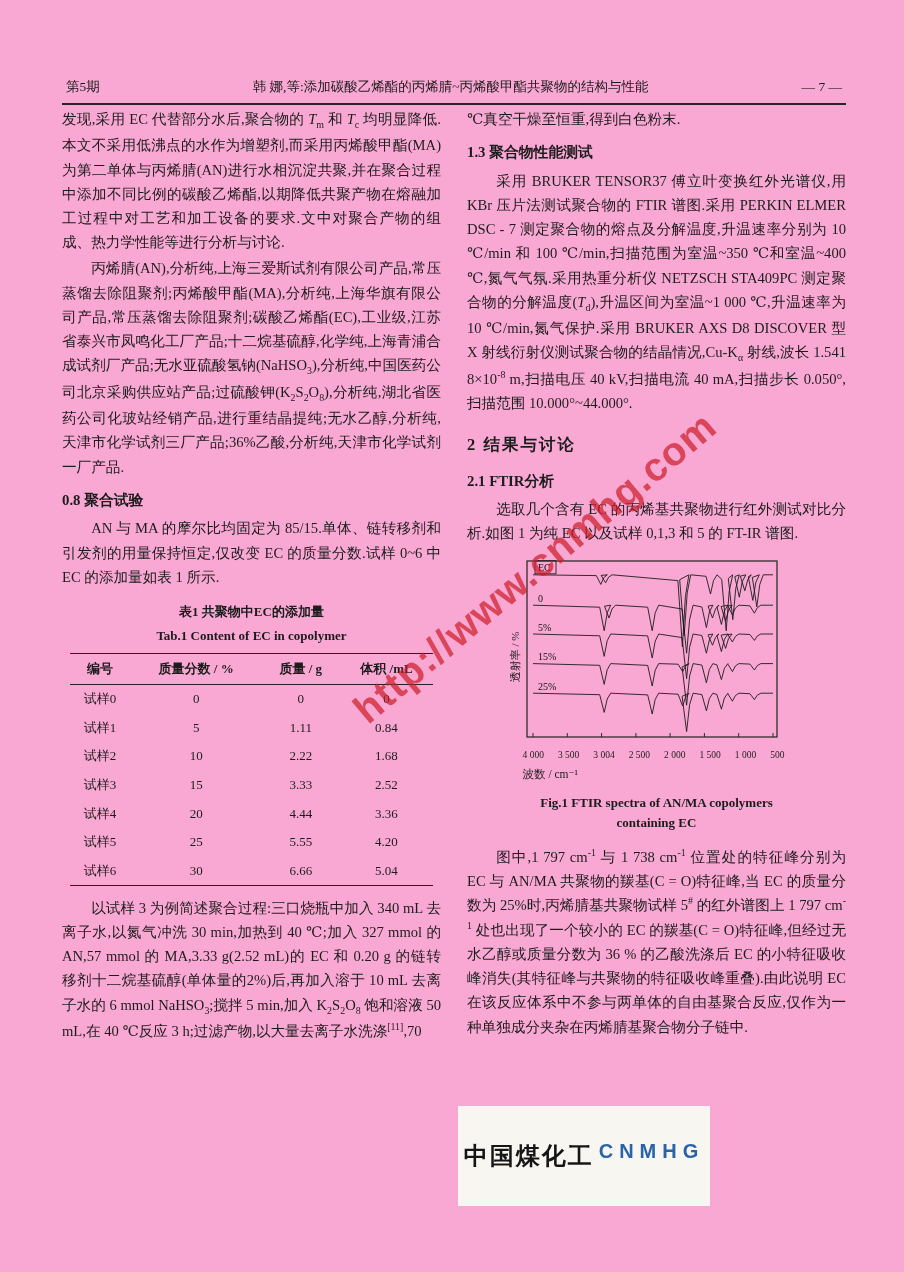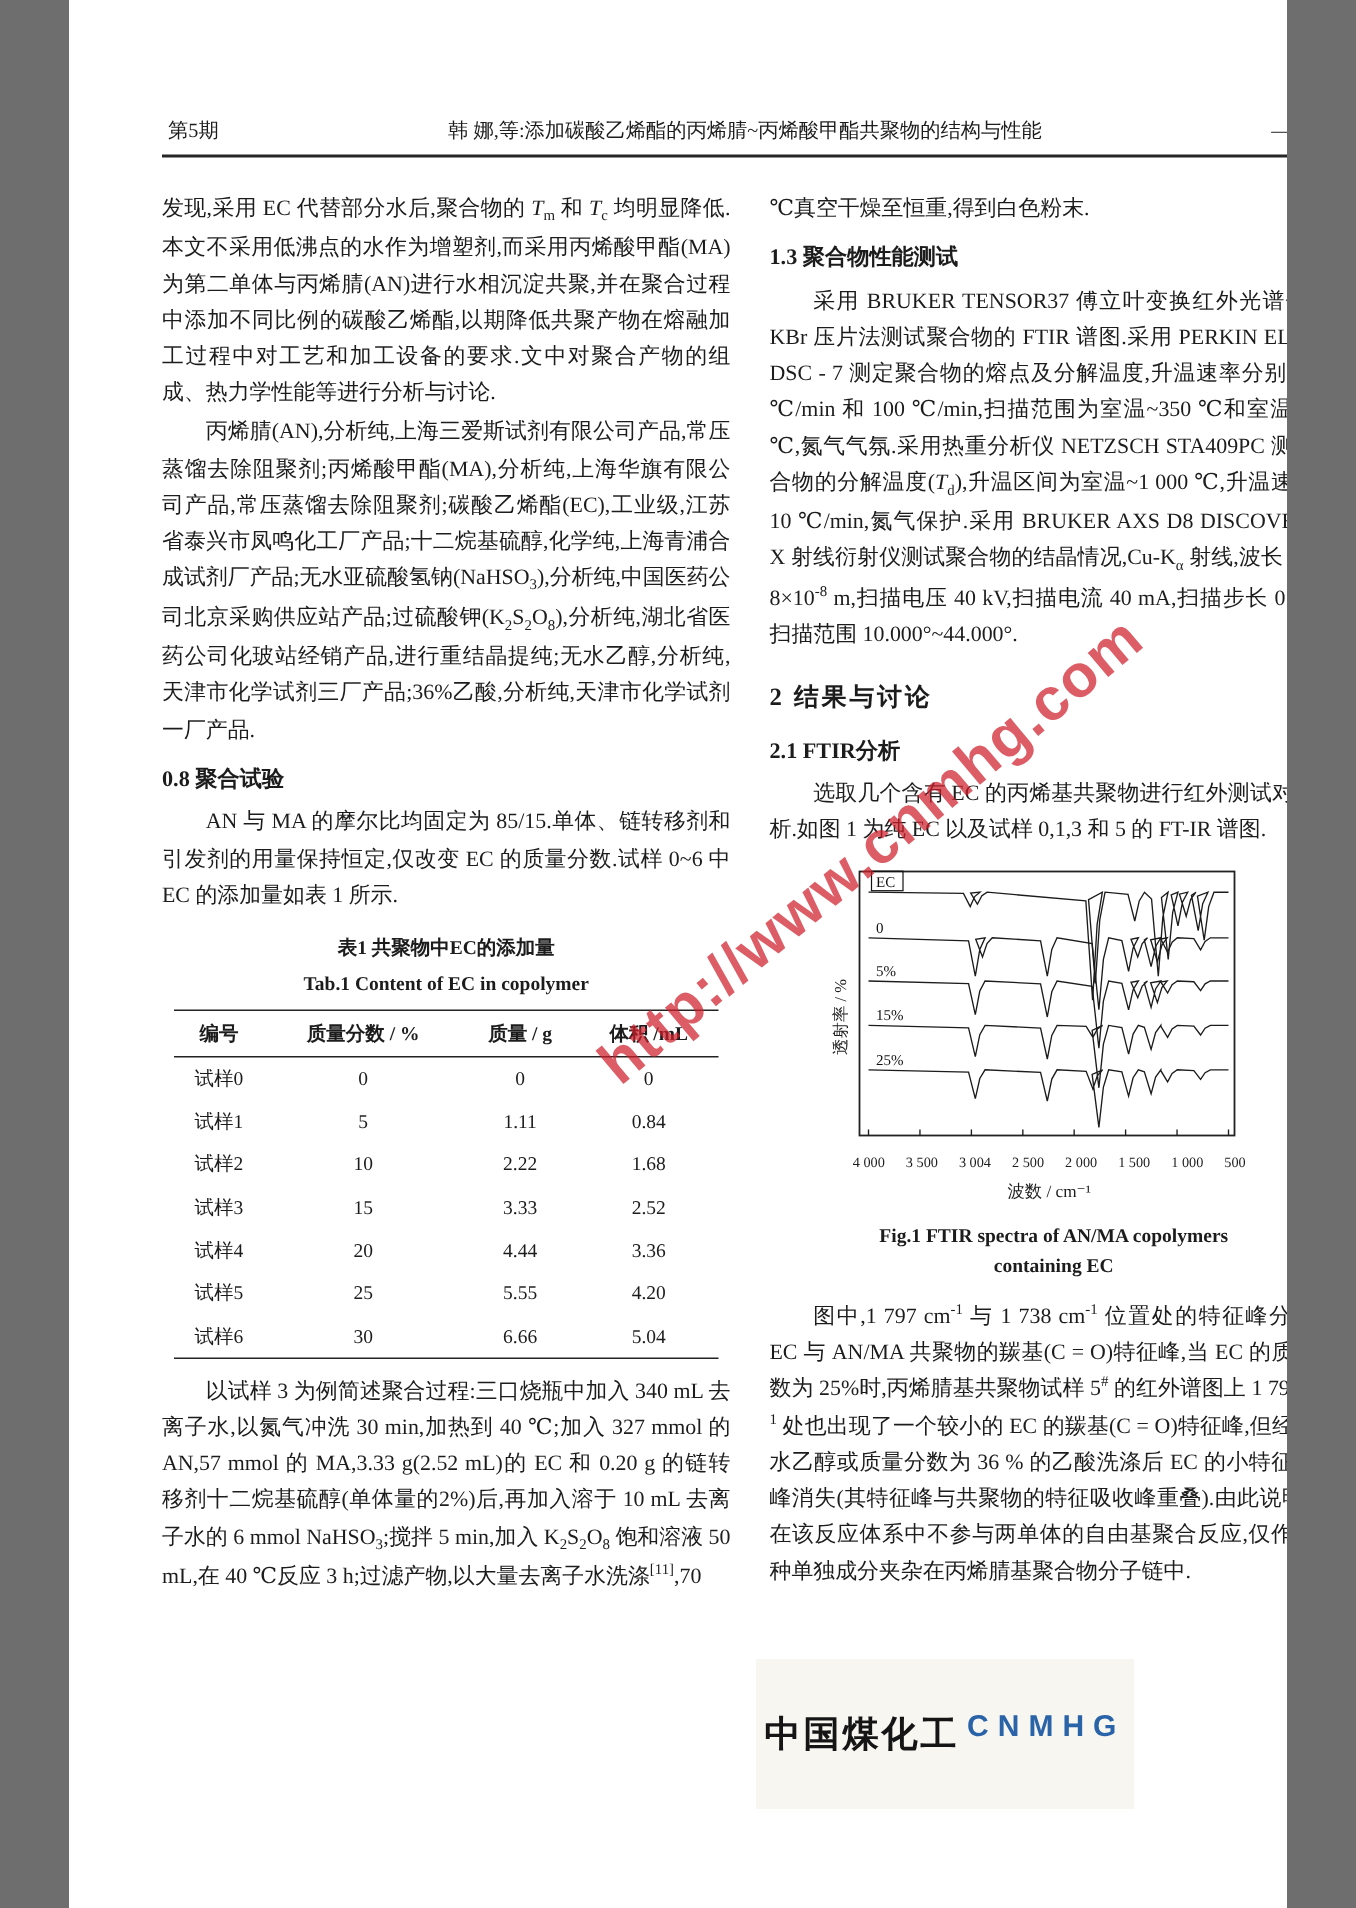--- a/index.html
+++ b/index.html
@@ -1,44 +1,44 @@
 <!DOCTYPE html>
 <html><head>
 <meta charset="utf-8">
 <style>
   *{margin:0;padding:0;box-sizing:border-box;}
   html,body{background:#6e6e6e;}
-  .sheet{width:812px;height:1272px;position:relative;background:#ffffff;overflow:hidden;
+  .sheet{width:904px;height:1272px;position:relative;background:#f9a8d4;overflow:hidden;
          color:#1c1c1c;font-family:"Liberation Serif","DejaVu Serif",serif;margin:0 auto;}
   .content{position:absolute;left:62px;top:78px;width:784px;}
   .pg-header{display:flex;align-items:baseline;justify-content:space-between;font-size:13.5px;
              padding:0 4px 7px 4px;border-bottom:2px solid #262626;}
   .hd-title{flex:1;text-align:center;}
-  .cols{display:flex;gap:26px;margin-top:20px;}
+  .cols{display:flex;gap:26px;}
   .col{width:379px;font-size:14.6px;line-height:1.66;text-align:justify;}
   .col p{text-indent:2em;margin:2px 0;}
   .col p.noindent{text-indent:0;}
   .col h2{font-size:16.5px;font-weight:bold;margin:16px 0 10px;letter-spacing:2px;}
   .col h3{font-size:14.8px;font-weight:bold;margin:9px 0 4px;}
   sub{font-size:68%;} sup{font-size:68%;}
   .tbl-cap{text-align:center;font-size:13px;font-weight:bold;margin-top:12px;}
   .tbl-cap.en{margin-top:2px;margin-bottom:7px;}
   .data-table{width:96%;margin:0 auto 10px;border-collapse:collapse;font-size:13px;
               border-top:1.6px solid #222;border-bottom:1.6px solid #222;}
   .data-table th{border-bottom:1px solid #222;padding:4px 2px;font-weight:bold;text-align:center;}
   .data-table td{padding:3.5px 2px;text-align:center;}
   .figure{margin:12px auto 8px;width:300px;}
   .fig-plot{display:flex;align-items:stretch;}
   .fig-ylabel{width:16px;position:relative;}
   .fig-ylabel span{position:absolute;left:50%;top:44%;transform:translate(-50%,-50%) rotate(-90deg);
                    font-size:11px;white-space:nowrap;}
   .fig-main{width:262px;}
   .fig-xticks{display:flex;justify-content:space-between;font-size:9.5px;margin-top:1px;}
   .fig-xticks span{white-space:nowrap;}
-  .fig-xlabel{text-align:center;font-size:11.5px;margin-top:1px;}
+  .fig-xlabel{text-align:left;font-size:11.5px;margin-top:1px;}
   .fig-caps{margin-top:9px;}
   .fig-cap{text-align:center;font-weight:bold;font-size:13px;line-height:1.55;}
   .p-discuss{margin-top:12px !important;}
   .wm{position:absolute;left:298px;top:545px;width:474px;text-align:center;transform:rotate(-40deg);
       font-size:40px;font-weight:bold;font-family:"Liberation Sans","DejaVu Sans",sans-serif;
       color:rgba(206,31,42,0.72);letter-spacing:1px;z-index:5;pointer-events:none;white-space:nowrap;}
   .cn-logo{position:absolute;left:458px;top:1106px;width:252px;height:100px;background:#f7f6f1;
            display:flex;align-items:center;justify-content:center;gap:10px;z-index:6;}
   .logo-yh{font-family:"Liberation Sans","DejaVu Sans",sans-serif;font-weight:bold;font-style:italic;
            font-size:60px;line-height:1;color:#e03c31;text-shadow:3px 3px 0 rgba(245,166,35,0.85);}

